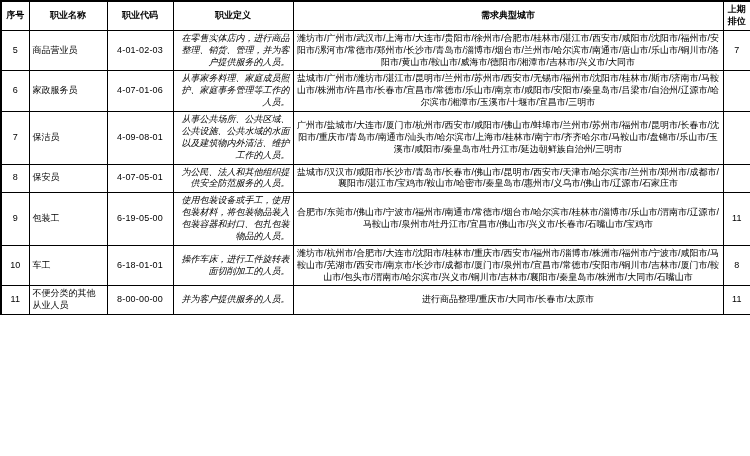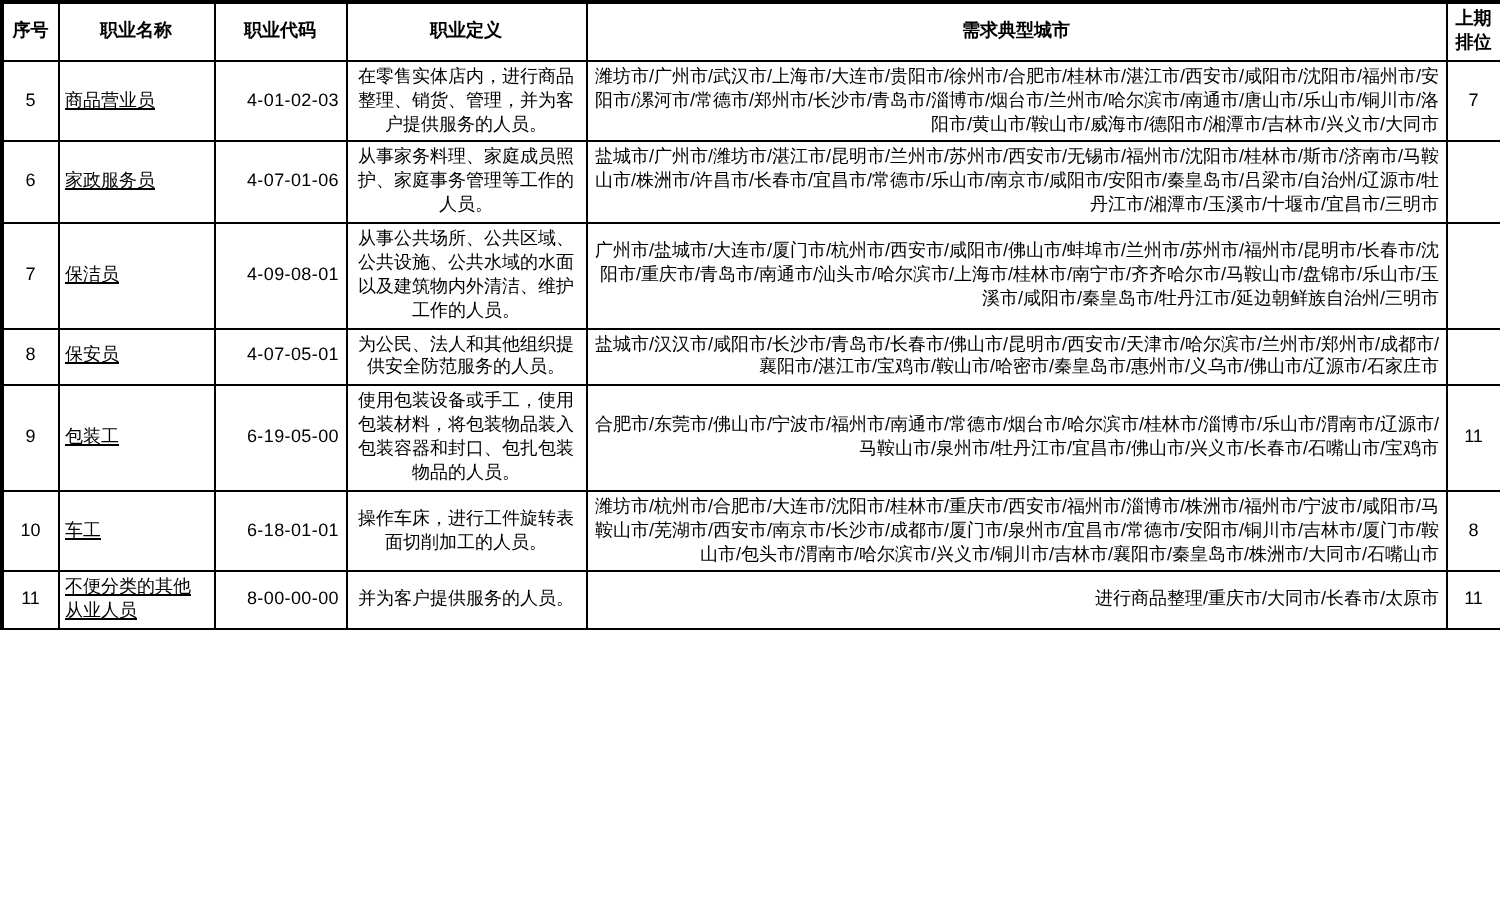--- a/index.html
+++ b/index.html
@@ -45,34 +45,34 @@
   col.c-rank { width: 28px; }
 
   td.seq, td.rank {
     text-align: center;
     font-size: 10px;
   }
   td.name {
     text-align: left;
     font-size: 10px;
     padding-left: 6px;
-    text-decoration: underline;
   }
   td.code {
-    text-align: right;
+    text-align: center;
     font-size: 10px;
     letter-spacing: 0.2px;
   }
   td.def {
-    text-align: center;
+    text-align: right;
     font-size: 9px;
     line-height: 1.35;
+    font-style: italic;
   }
   td.cities {
-    text-align: right;
+    text-align: center;
     font-size: 9px;
     line-height: 1.32;
   }
   th.th-rank {
     font-size: 10px;
     line-height: 1.15;
   }
   .row-last td {
     border-bottom: 1px solid #000;
   }
@@ -109,21 +109,21 @@
         <td class="code">4-01-02-03</td>
         <td class="def">在零售实体店内，进行商品整理、销货、管理，并为客户提供服务的人员。</td>
         <td class="cities">潍坊市/广州市/武汉市/上海市/大连市/贵阳市/徐州市/合肥市/桂林市/湛江市/西安市/咸阳市/沈阳市/福州市/安阳市/漯河市/常德市/郑州市/长沙市/青岛市/淄博市/烟台市/兰州市/哈尔滨市/南通市/唐山市/乐山市/铜川市/洛阳市/黄山市/鞍山市/威海市/德阳市/湘潭市/吉林市/兴义市/大同市</td>
         <td class="rank">7</td>
       </tr>
       <tr>
         <td class="seq">6</td>
         <td class="name">家政服务员</td>
         <td class="code">4-07-01-06</td>
         <td class="def">从事家务料理、家庭成员照护、家庭事务管理等工作的人员。</td>
-        <td class="cities">盐城市/广州市/潍坊市/湛江市/昆明市/兰州市/苏州市/西安市/无锡市/福州市/沈阳市/桂林市/斯市/济南市/马鞍山市/株洲市/许昌市/长春市/宜昌市/常德市/乐山市/南京市/咸阳市/安阳市/秦皇岛市/吕梁市/自治州/辽源市/牡丹江市/湘潭市/玉溪市/十堰市/宜昌市/三明市</td>
+        <td class="cities">盐城市/广州市/潍坊市/湛江市/昆明市/兰州市/苏州市/西安市/无锡市/福州市/沈阳市/桂林市/斯市/济南市/马鞍山市/株洲市/许昌市/长春市/宜昌市/常德市/乐山市/南京市/咸阳市/安阳市/秦皇岛市/吕梁市/自治州/辽源市/哈尔滨市/湘潭市/玉溪市/十堰市/宜昌市/三明市</td>
         <td class="rank"></td>
       </tr>
       <tr>
         <td class="seq">7</td>
         <td class="name">保洁员</td>
         <td class="code">4-09-08-01</td>
         <td class="def">从事公共场所、公共区域、公共设施、公共水域的水面以及建筑物内外清洁、维护工作的人员。</td>
         <td class="cities">广州市/盐城市/大连市/厦门市/杭州市/西安市/咸阳市/佛山市/蚌埠市/兰州市/苏州市/福州市/昆明市/长春市/沈阳市/重庆市/青岛市/南通市/汕头市/哈尔滨市/上海市/桂林市/南宁市/齐齐哈尔市/马鞍山市/盘锦市/乐山市/玉溪市/咸阳市/秦皇岛市/牡丹江市/延边朝鲜族自治州/三明市</td>
         <td class="rank"></td>
       </tr>

